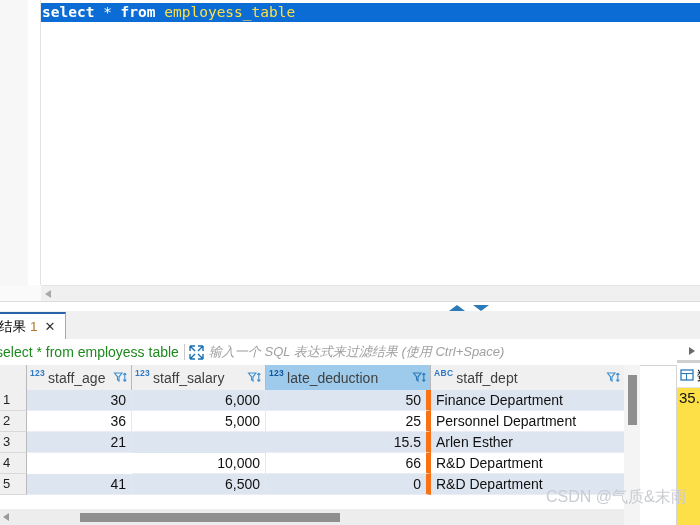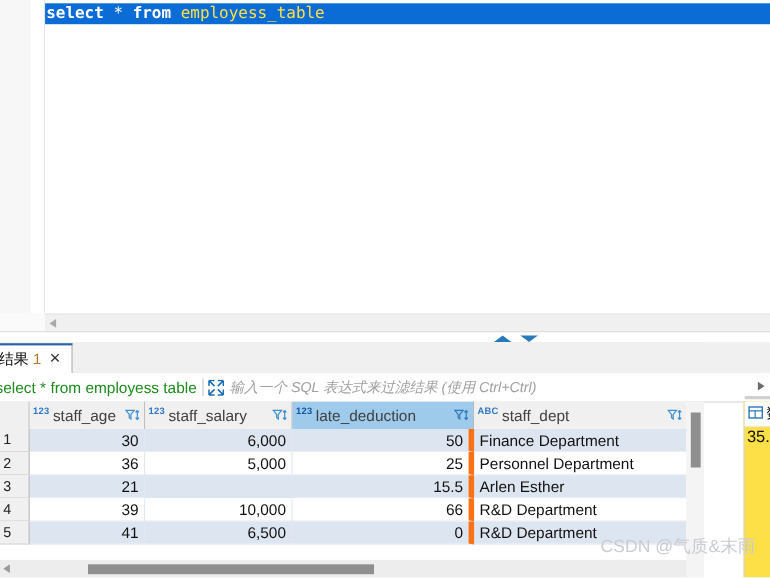--- a/index.html
+++ b/index.html
@@ -257,21 +257,21 @@
       <span class="filter-query">select * from employess  table</span>
       <span class="filter-sep"></span>
       <span class="expand-icon">
         <svg width="15" height="15" viewBox="0 0 15 15">
           <path d="M1 1 L6 1 M1 1 L1 6 M1 1 L6 6" stroke="#1b6fb5" stroke-width="1.4" fill="none"></path>
           <path d="M14 1 L9 1 M14 1 L14 6 M14 1 L9 6" stroke="#1b6fb5" stroke-width="1.4" fill="none"></path>
           <path d="M1 14 L6 14 M1 14 L1 9 M1 14 L6 9" stroke="#1b6fb5" stroke-width="1.4" fill="none"></path>
           <path d="M14 14 L9 14 M14 14 L14 9 M14 14 L9 9" stroke="#1b6fb5" stroke-width="1.4" fill="none"></path>
         </svg>
       </span>
-      <span class="filter-placeholder">输入一个 SQL 表达式来过滤结果 (使用 Ctrl+Ctrl)</span>
+      <span class="filter-placeholder">输入一个 SQL 表达式来过滤结果 (使用 Ctrl+Space)</span>
       <span class="filterbar-right">
         <span class="caret"></span>
       </span>
     </div>
 
     <div class="grid">
       <div class="grid-head">
         <div class="corner-cell"></div>
         <div class="hcell" style="left:27px;width:105px;">
           <span class="type-badge">123</span>
@@ -335,21 +335,20 @@
 
         <div class="row odd" style="top:42px;">
           <div class="rowhdr">3</div>
           <div class="cell num" style="left:27px;width:105px;">21</div>
           <div class="cell num selcol" style="left:266px;width:165px;">15.5</div>
           <div class="cell txt" style="left:431px;width:193px;border-right:none;"> Arlen Esther</div>
         </div>
 
         <div class="row even" style="top:63px;">
           <div class="rowhdr">4</div>
-          <div class="cell num" style="left:27px;width:105px;">39</div>
           <div class="cell num" style="left:132px;width:134px;">10,000</div>
           <div class="cell num selcol" style="left:266px;width:165px;">66</div>
           <div class="cell txt" style="left:431px;width:193px;border-right:none;">R&amp;D Department</div>
         </div>
 
         <div class="row odd" style="top:84px;">
           <div class="rowhdr">5</div>
           <div class="cell num" style="left:27px;width:105px;">41</div>
           <div class="cell num" style="left:132px;width:134px;">6,500</div>
           <div class="cell num selcol" style="left:266px;width:165px;">0</div>

